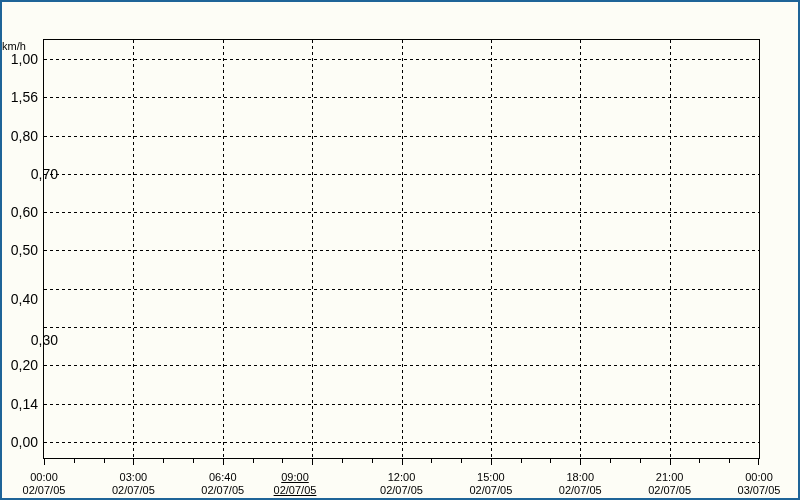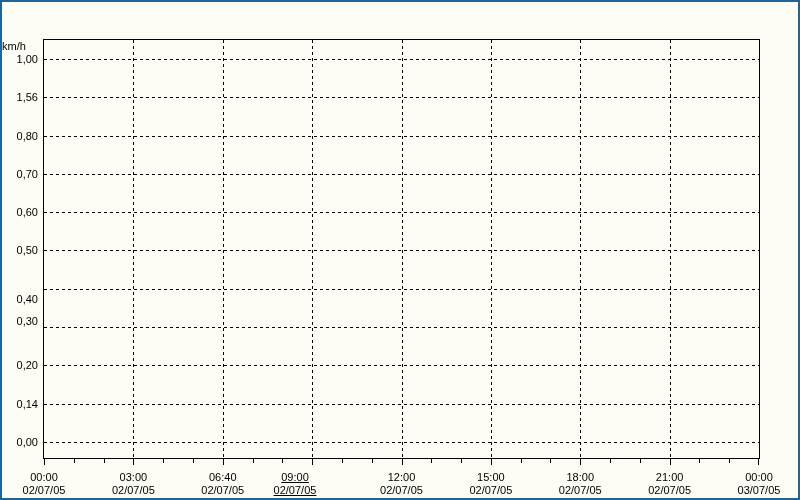--- a/index.html
+++ b/index.html
@@ -49,21 +49,21 @@
     background: repeating-linear-gradient(to bottom, var(--grid-color) 0 3px, transparent 3px 6px);
   }
   .tick {
     position: absolute; width: 1px; top: 419px;
     background: var(--axis-color);
   }
   .tick.minor { height: 4px; }
   .tick.major { height: 6px; }
   .ylab {
     position: absolute; left: 0; width: 36px; height: 14px;
-    text-align: right; font-size: 11px; line-height: 14px;
+    text-align: right; font-size: 14px; line-height: 14px;
     color: var(--label-color); white-space: nowrap;
   }
   .unit {
     position: absolute; left: 0; top: 38px; width: 36px;
     text-align: left; font-size: 11px; line-height: 13px;
     color: var(--label-color);
   }
   .xlab {
     position: absolute; top: 469px; width: 84px;
     text-align: center; font-size: 11px; line-height: 13px;
@@ -121,25 +121,25 @@
       <div class="tick major" style="left: 625.625px;"></div>
       <div class="tick minor" style="left: 655.417px;"></div>
       <div class="tick minor" style="left: 685.208px;"></div>
       <div class="tick major" style="left: 714px;"></div>
     </div>
 
   <div id="ylabels">
       <div class="ylab" style="top: 50px;">1,00</div>
       <div class="ylab" style="top: 88.28px;">1,56</div>
       <div class="ylab" style="top: 126.56px;">0,80</div>
-      <div class="ylab" style="top: 164.84px;">0,70</div>
+      <div class="ylab" style="top: 164.84px; padding-left: 20px;">0,70</div>
       <div class="ylab" style="top: 203.12px;">0,60</div>
       <div class="ylab" style="top: 241.4px;">0,50</div>
       <div class="ylab" style="top: 290px;">0,40</div>
-      <div class="ylab" style="top: 312px;">0,30</div>
+      <div class="ylab" style="top: 331px; padding-left: 20px;">0,30</div>
       <div class="ylab" style="top: 356.24px; text-align: right;">0,20</div>
       <div class="ylab" style="top: 394.52px;">0,14</div>
       <div class="ylab" style="top: 432.8px;">0,00</div>
     </div>
   <div id="xlabels">
       <div class="xlab" style="left: 0px;">
         <div>00:00</div>
         <div>02/07/05</div>
       </div>
       <div class="xlab" style="left: 89.375px;">

